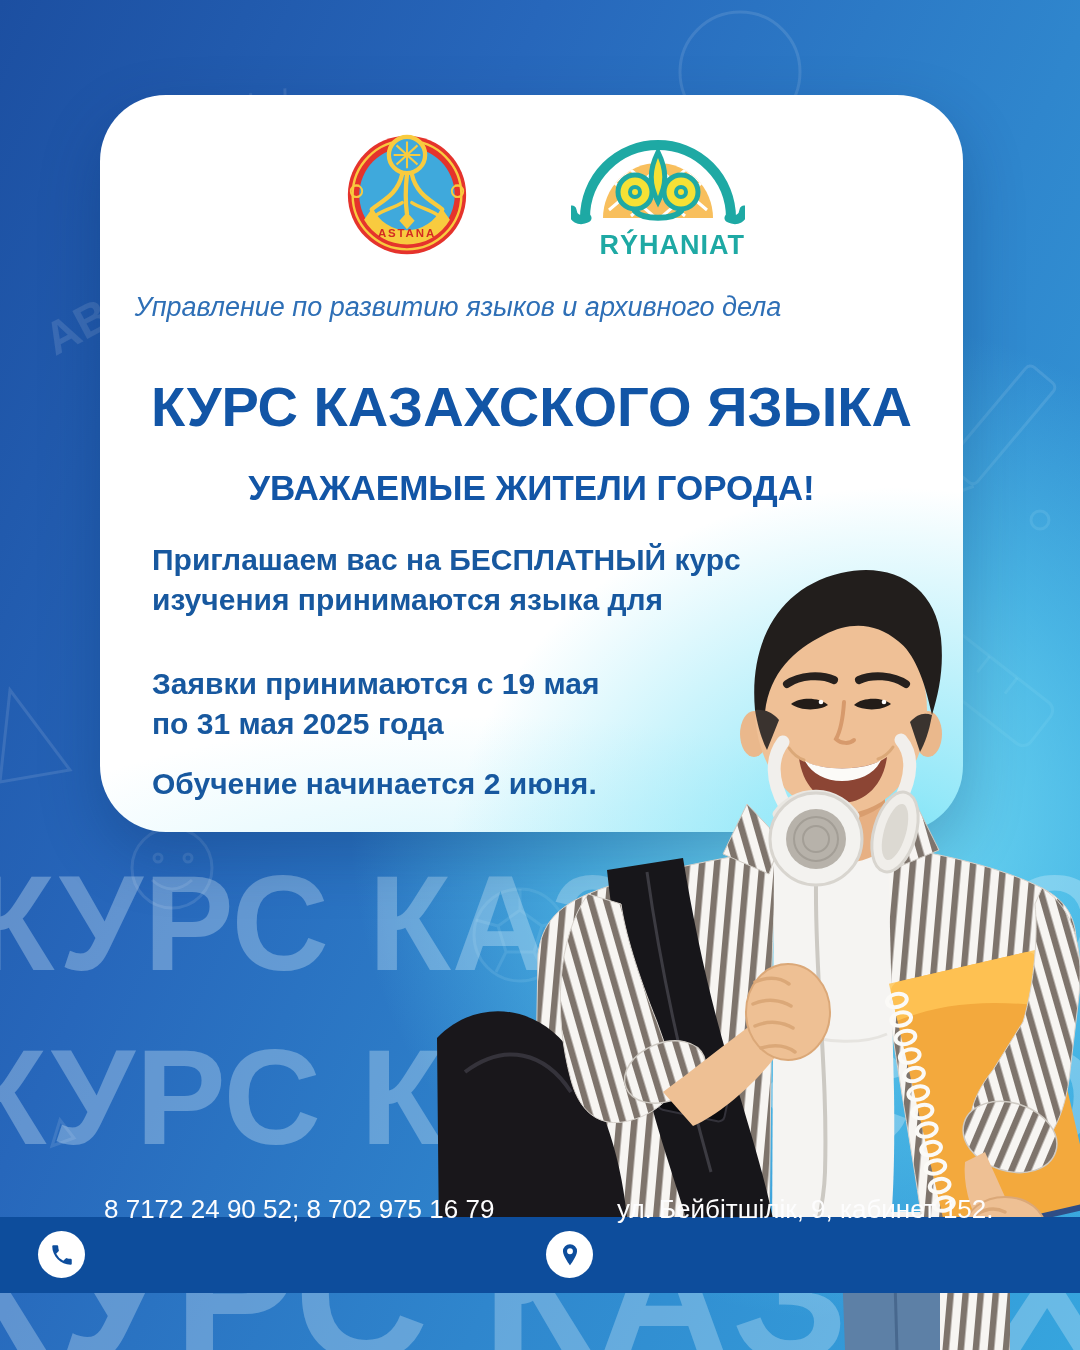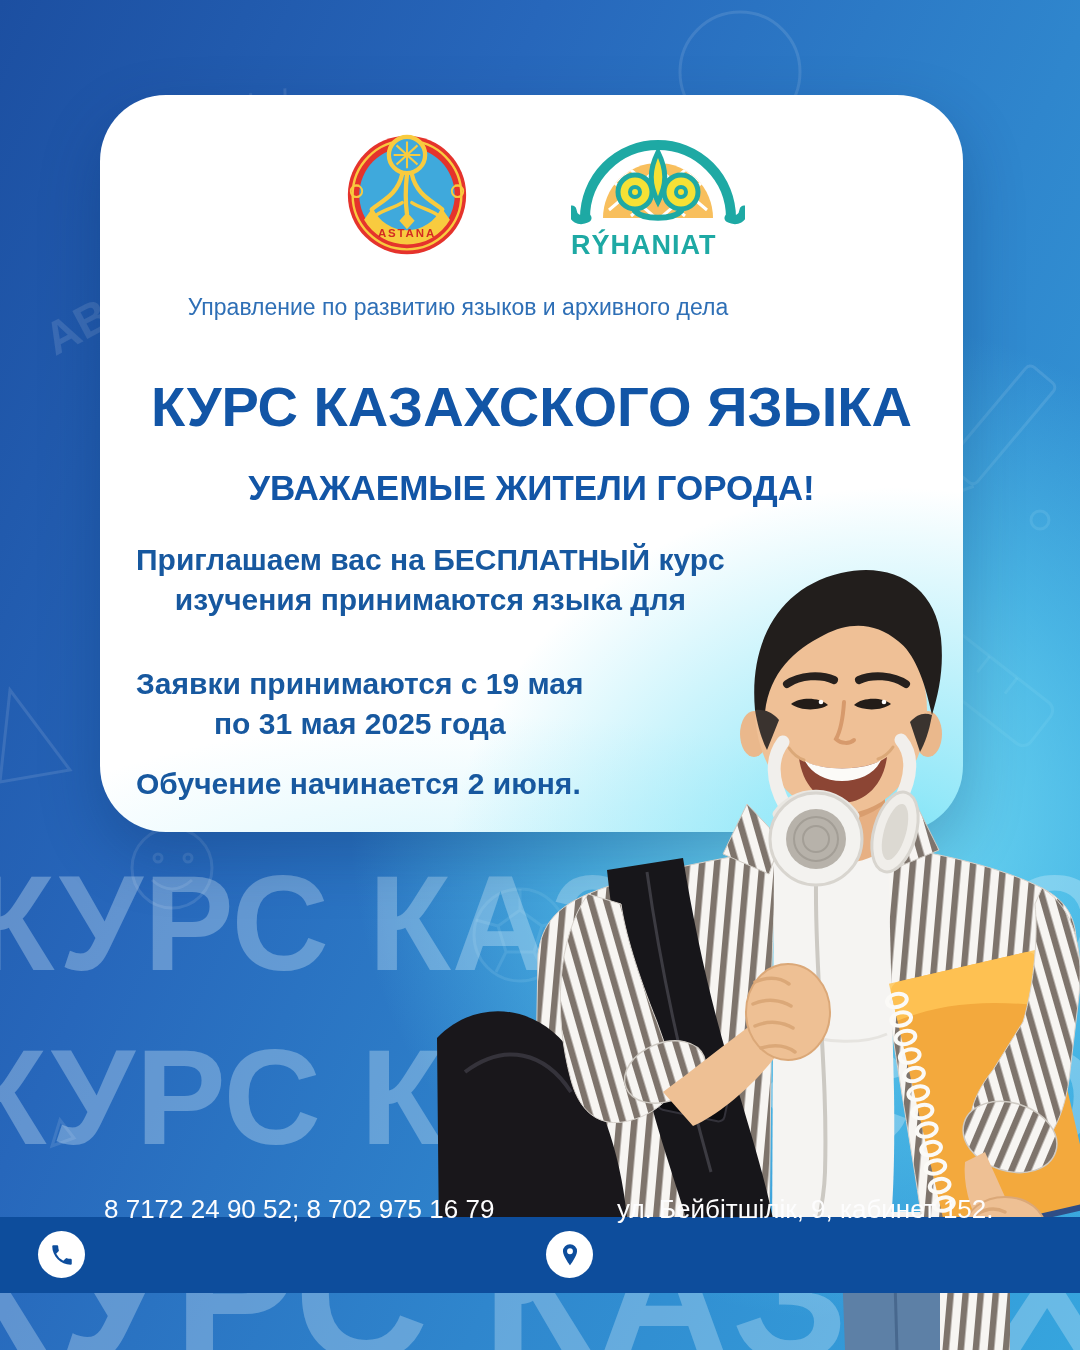--- a/index.html
+++ b/index.html
@@ -25,30 +25,30 @@
   
   .card{
     left:100px;top:95px;width:863px;height:737px;border-radius:66px;z-index:3;
     background:
       radial-gradient(620px 540px at 92% 106%,rgba(110,224,246,.95),rgba(110,224,246,0) 72%),
       radial-gradient(900px 330px at 45% 112%,rgba(170,236,250,.55),rgba(170,236,250,0) 62%),
       #ffffff;
     box-shadow:0 24px 60px rgba(8,40,90,.28);
   }
   .org-header{left:100px;top:290px;width:716px;z-index:3;text-align:center;
-    font-size:23px;line-height:34px;font-weight:500;color:#2e6fb6;}
+    font-size:27px;line-height:34px;font-weight:500;color:#2e6fb6;font-style:italic;}
   .main-title{left:100px;top:374px;width:863px;z-index:3;text-align:center;
     font-size:56px;font-weight:800;color:#1255a6;letter-spacing:0;}
   .sub-title{left:100px;top:468px;width:863px;z-index:3;text-align:center;
     font-size:35px;font-weight:800;color:#1255a6;}
-  .body-text{left:136px;z-index:3;font-size:30px;line-height:40px;font-weight:700;color:#17589f;text-align:center;}
+  .body-text{left:152px;z-index:3;font-size:30px;line-height:40px;font-weight:700;color:#17589f;}
   .p1{top:540px;} .p2{top:664px;} .p3{top:764px;}
   
   .astana-logo{left:345px;top:133px;width:124px;height:124px;z-index:3;}
-  .ryhaniat-logo{left:571px;top:126px;width:174px;height:132px;z-index:3;text-align:left;}
+  .ryhaniat-logo{left:571px;top:126px;width:174px;height:132px;z-index:3;text-align:right;}
   .ryhaniat-label{margin-top:-2px;font-size:27px;font-weight:800;letter-spacing:1px;color:#1ea9a4;}
   
   .student{left:425px;top:552px;width:655px;height:798px;z-index:4;}
   
   .contact-bar{left:0;top:1217px;width:1080px;height:76px;background:#0d4d9c;z-index:5;}
   .bar-icon{top:1231px;width:47px;height:47px;border-radius:50%;background:#ffffff;z-index:6;
     display:flex;align-items:center;justify-content:center;}
   .phone-icon{left:38px;} .pin-icon{left:546px;}
   .bar-text{top:1194px;z-index:6;color:#fdfdfe;font-size:26px;font-weight:500;white-space:nowrap;}
   .phones-text{left:104px;} .address-text{left:617px;}

